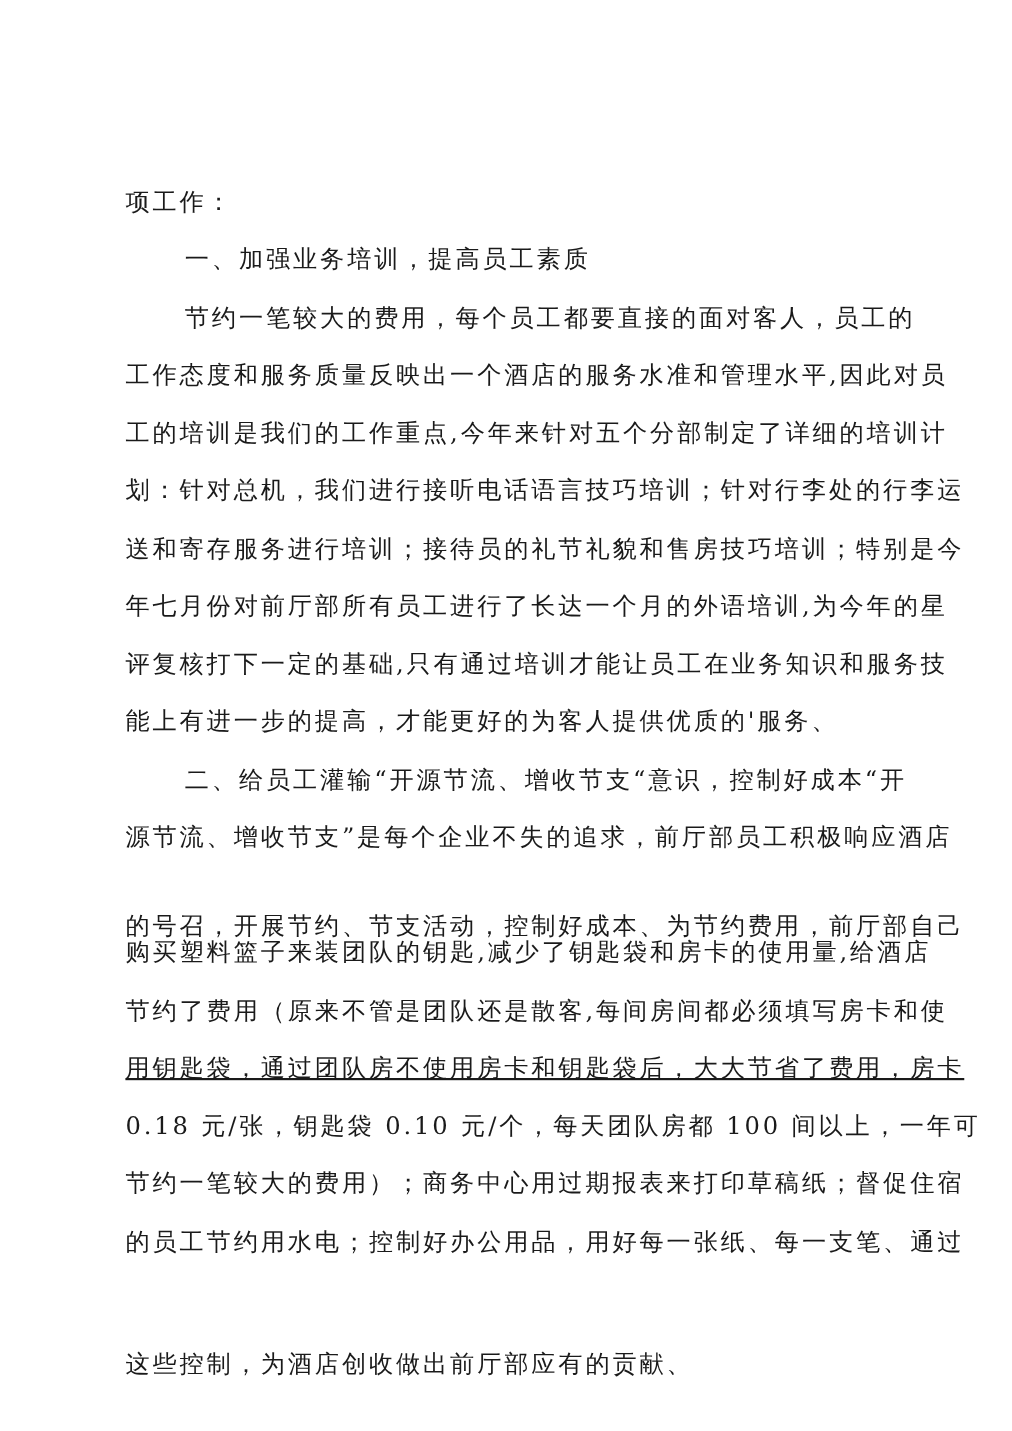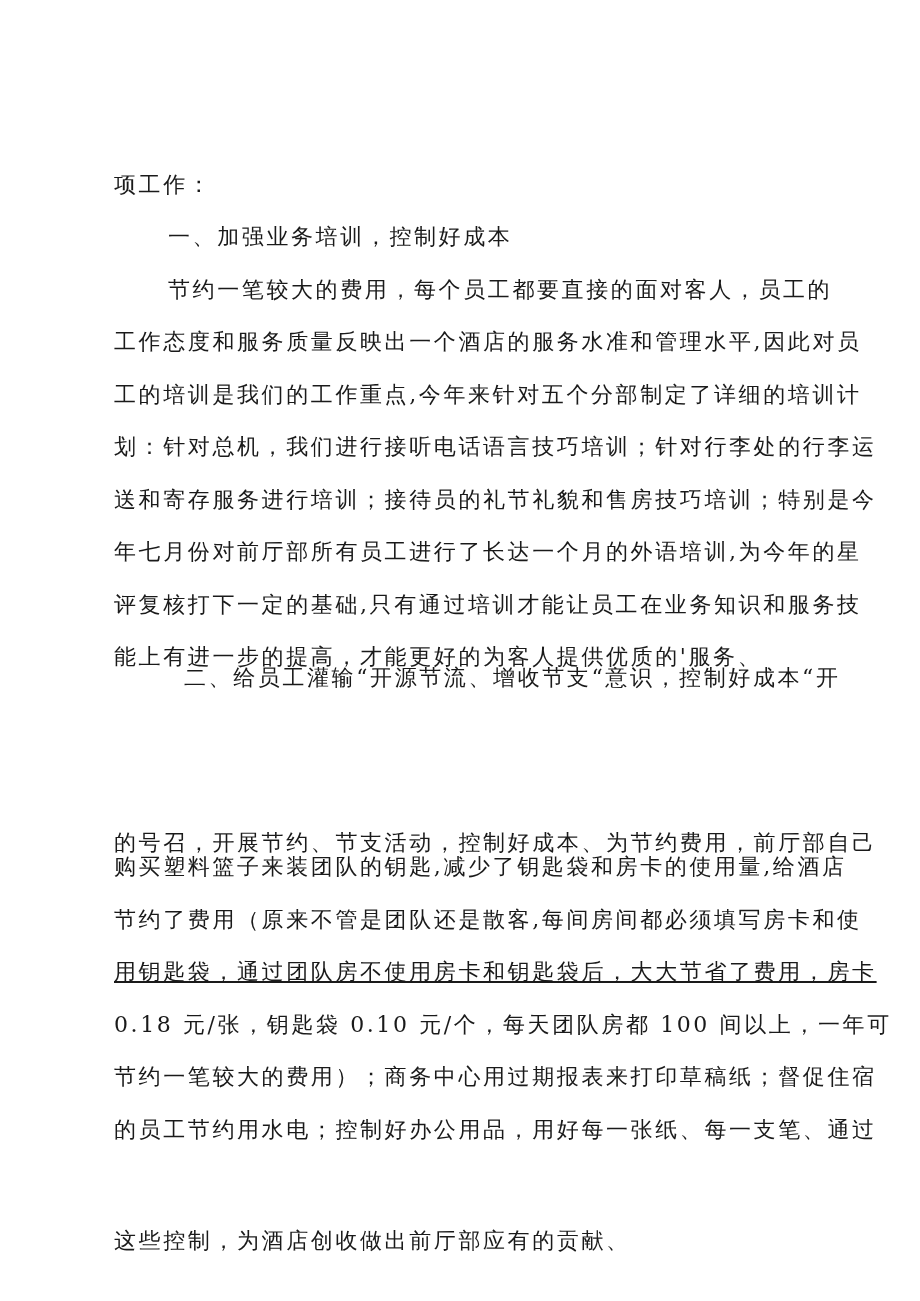--- a/index.html
+++ b/index.html
@@ -34,30 +34,31 @@
       letter-spacing: 2.6px;
       overflow: visible;
     }
     .indent { left: 168px; }
   </style>
 </head>
 <body>
 
 <div class="page">
   <div class="line" style="top:170px;">项工作：</div>
-  <div class="line indent" style="top:222px;">一、加强业务培训，控制好成本</div>
+  <div class="line indent" style="top:222px;">一、加强业务培训，提高员工素质</div>
   <div class="line indent" style="top:275px;">节约一笔较大的费用，每个员工都要直接的面对客人，员工的</div>
   <div class="line" style="top:327px;">工作态度和服务质量反映出一个酒店的服务水准和管理水平,因此对员</div>
   <div class="line" style="top:380px;">工的培训是我们的工作重点,今年来针对五个分部制定了详细的培训计</div>
   <div class="line" style="top:432px;">划：针对总机，我们进行接听电话语言技巧培训；针对行李处的行李运</div>
   <div class="line" style="top:485px;">送和寄存服务进行培训；接待员的礼节礼貌和售房技巧培训；特别是今</div>
   <div class="line" style="top:537px;">年七月份对前厅部所有员工进行了长达一个月的外语培训,为今年的星</div>
   <div class="line" style="top:590px;">评复核打下一定的基础,只有通过培训才能让员工在业务知识和服务技</div>
   <div class="line" style="top:642px;">能上有进一步的提高，才能更好的为客人提供优质的'服务、</div>
-  <div class="line indent" style="top:663px;margin-left:16px;">二、给员工灌输“开源节流、增收节支“意识，控制好成本“开</div>
+  <div class="line indent" style="top:695px;">二、给员工灌输“开源节流、增收节支“意识，控制好成本“开</div>
+  <div class="line" style="top:747px;">源节流、增收节支”是每个企业不失的追求，前厅部员工积极响应酒店</div>
   <div class="line" style="top:828px;">的号召，开展节约、节支活动，控制好成本、为节约费用，前厅部自己</div>
   <div class="line" style="top:852px;">购买塑料篮子来装团队的钥匙,减少了钥匙袋和房卡的使用量,给酒店</div>
   <div class="line" style="top:905px;">节约了费用（原来不管是团队还是散客,每间房间都必须填写房卡和使</div>
   <div class="line" style="top:957px;text-decoration:underline;">用钥匙袋，通过团队房不使用房卡和钥匙袋后，大大节省了费用，房卡</div>
   <div class="line" style="top:1010px;">0.18 元/张，钥匙袋 0.10 元/个，每天团队房都 100 间以上，一年可</div>
   <div class="line" style="top:1062px;">节约一笔较大的费用）；商务中心用过期报表来打印草稿纸；督促住宿</div>
   <div class="line" style="top:1115px;">的员工节约用水电；控制好办公用品，用好每一张纸、每一支笔、通过</div>
   <div class="line" style="top:1226px;">这些控制，为酒店创收做出前厅部应有的贡献、</div>
 </div>
 

